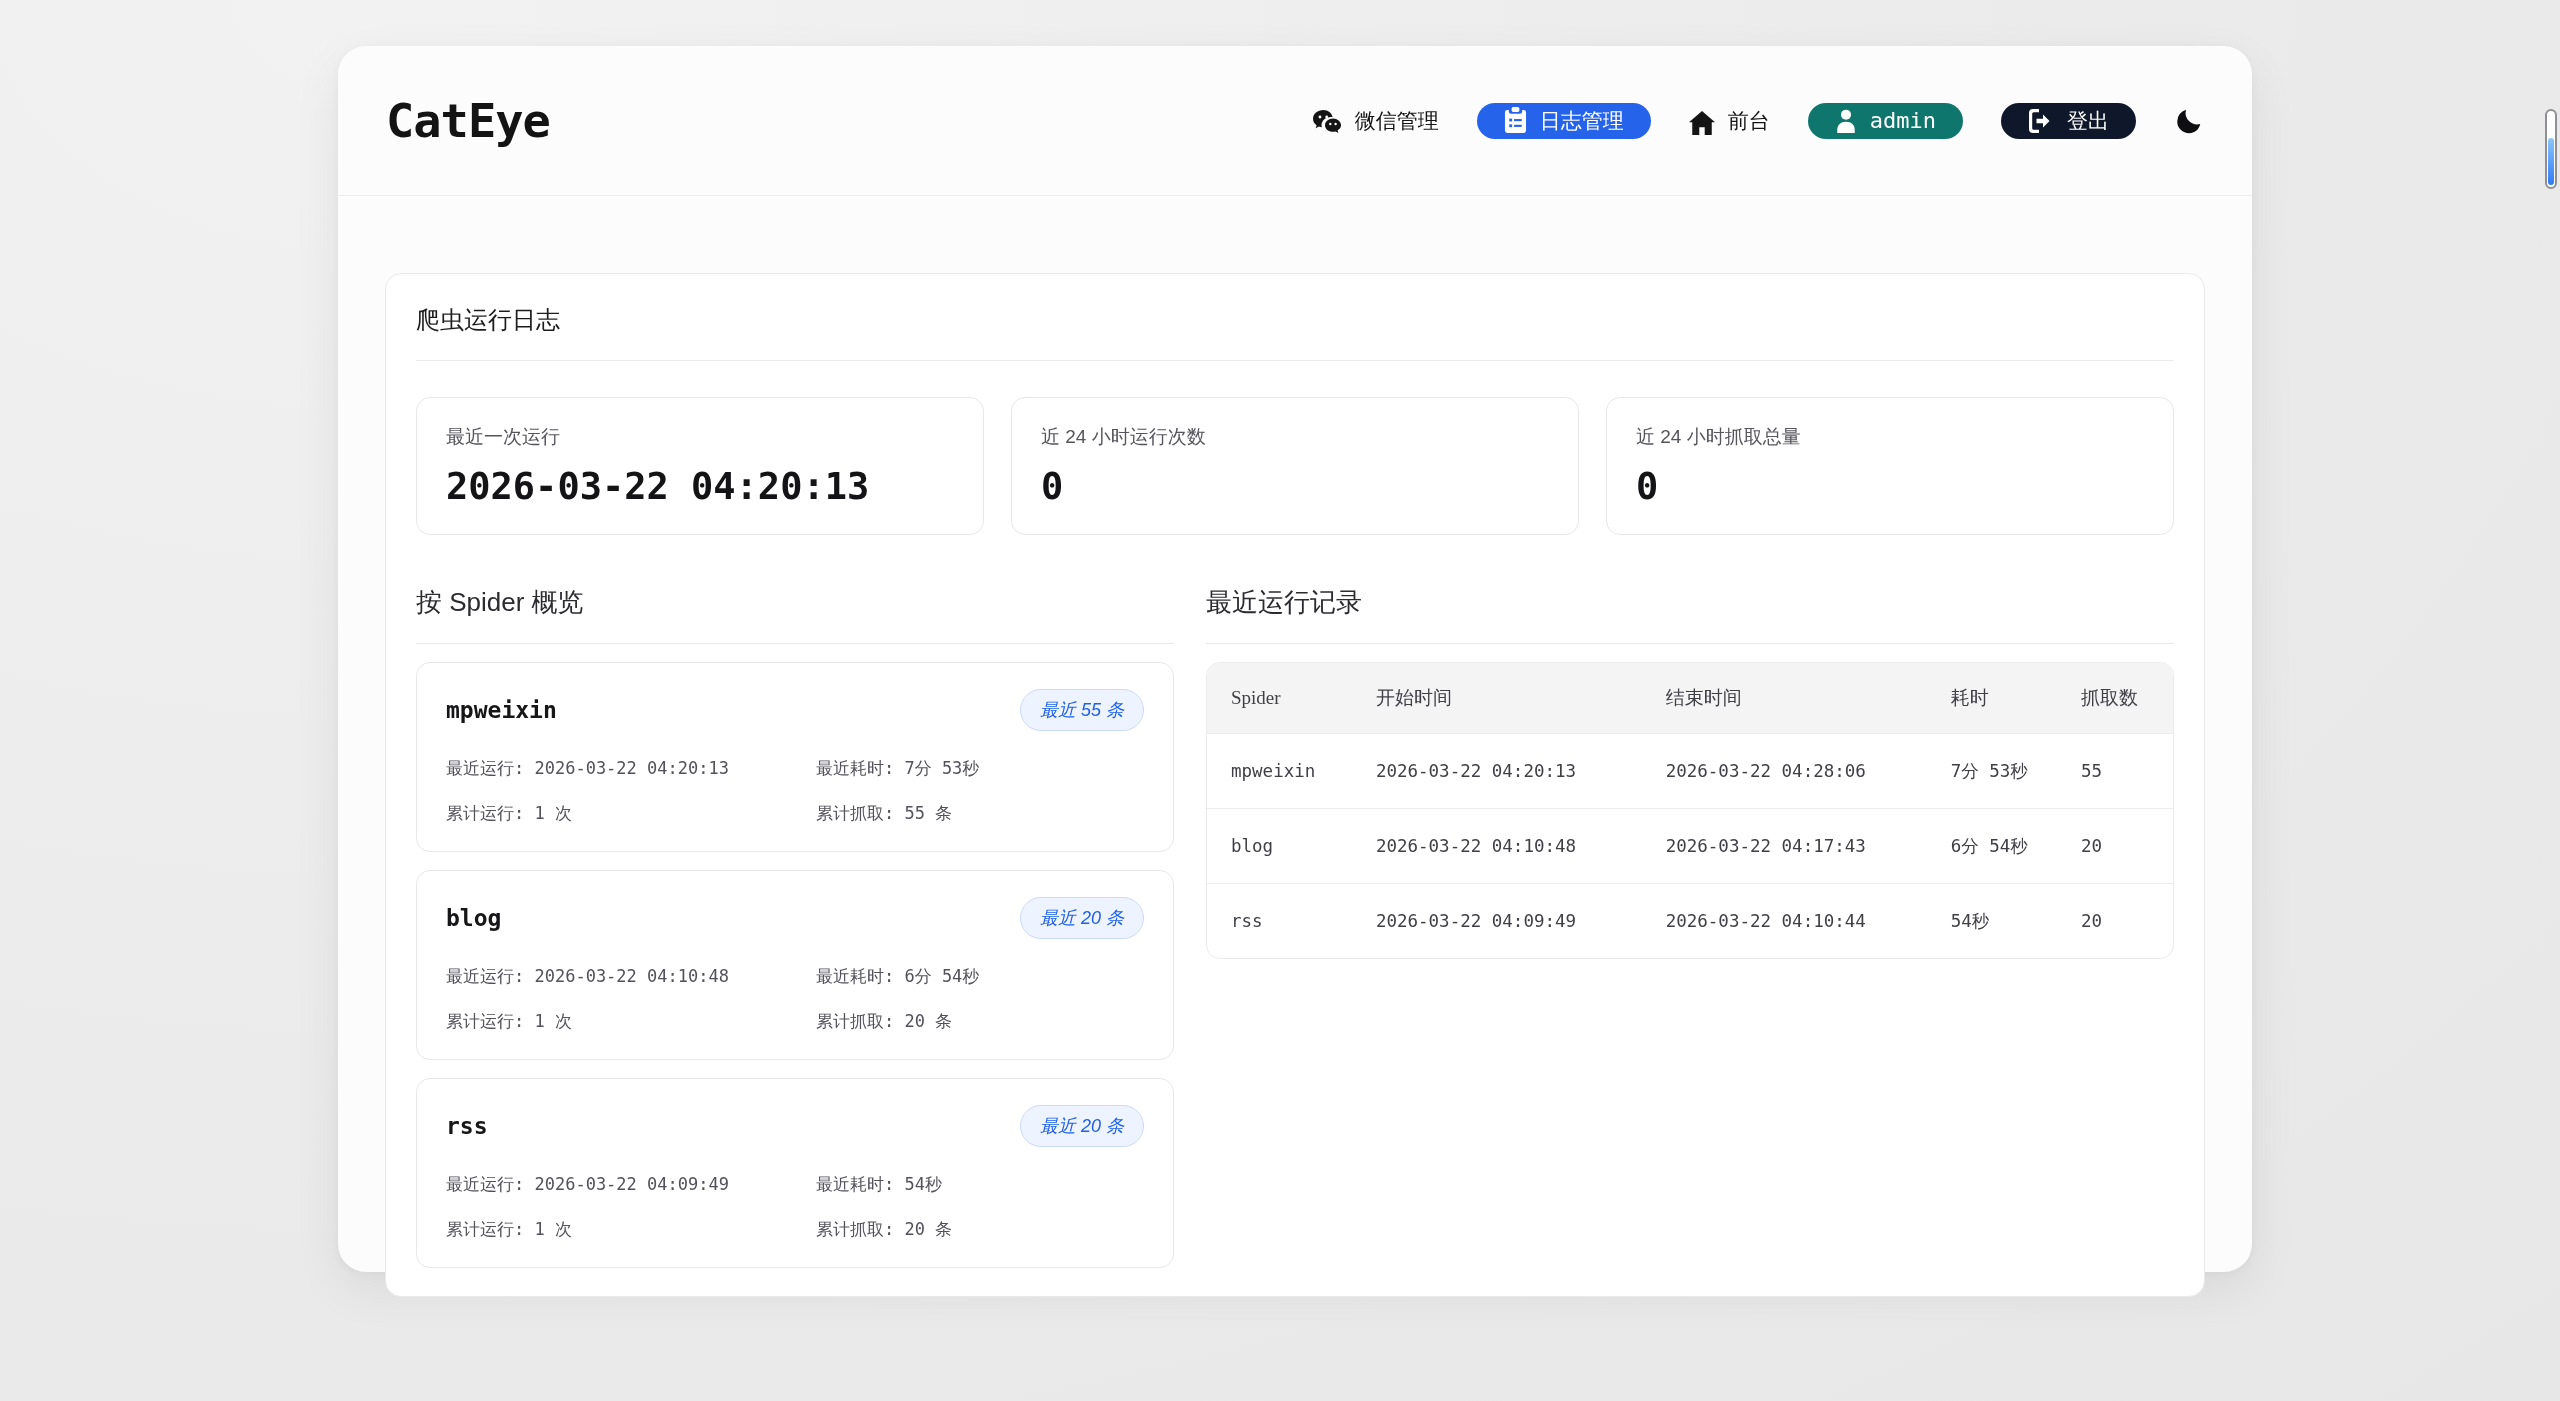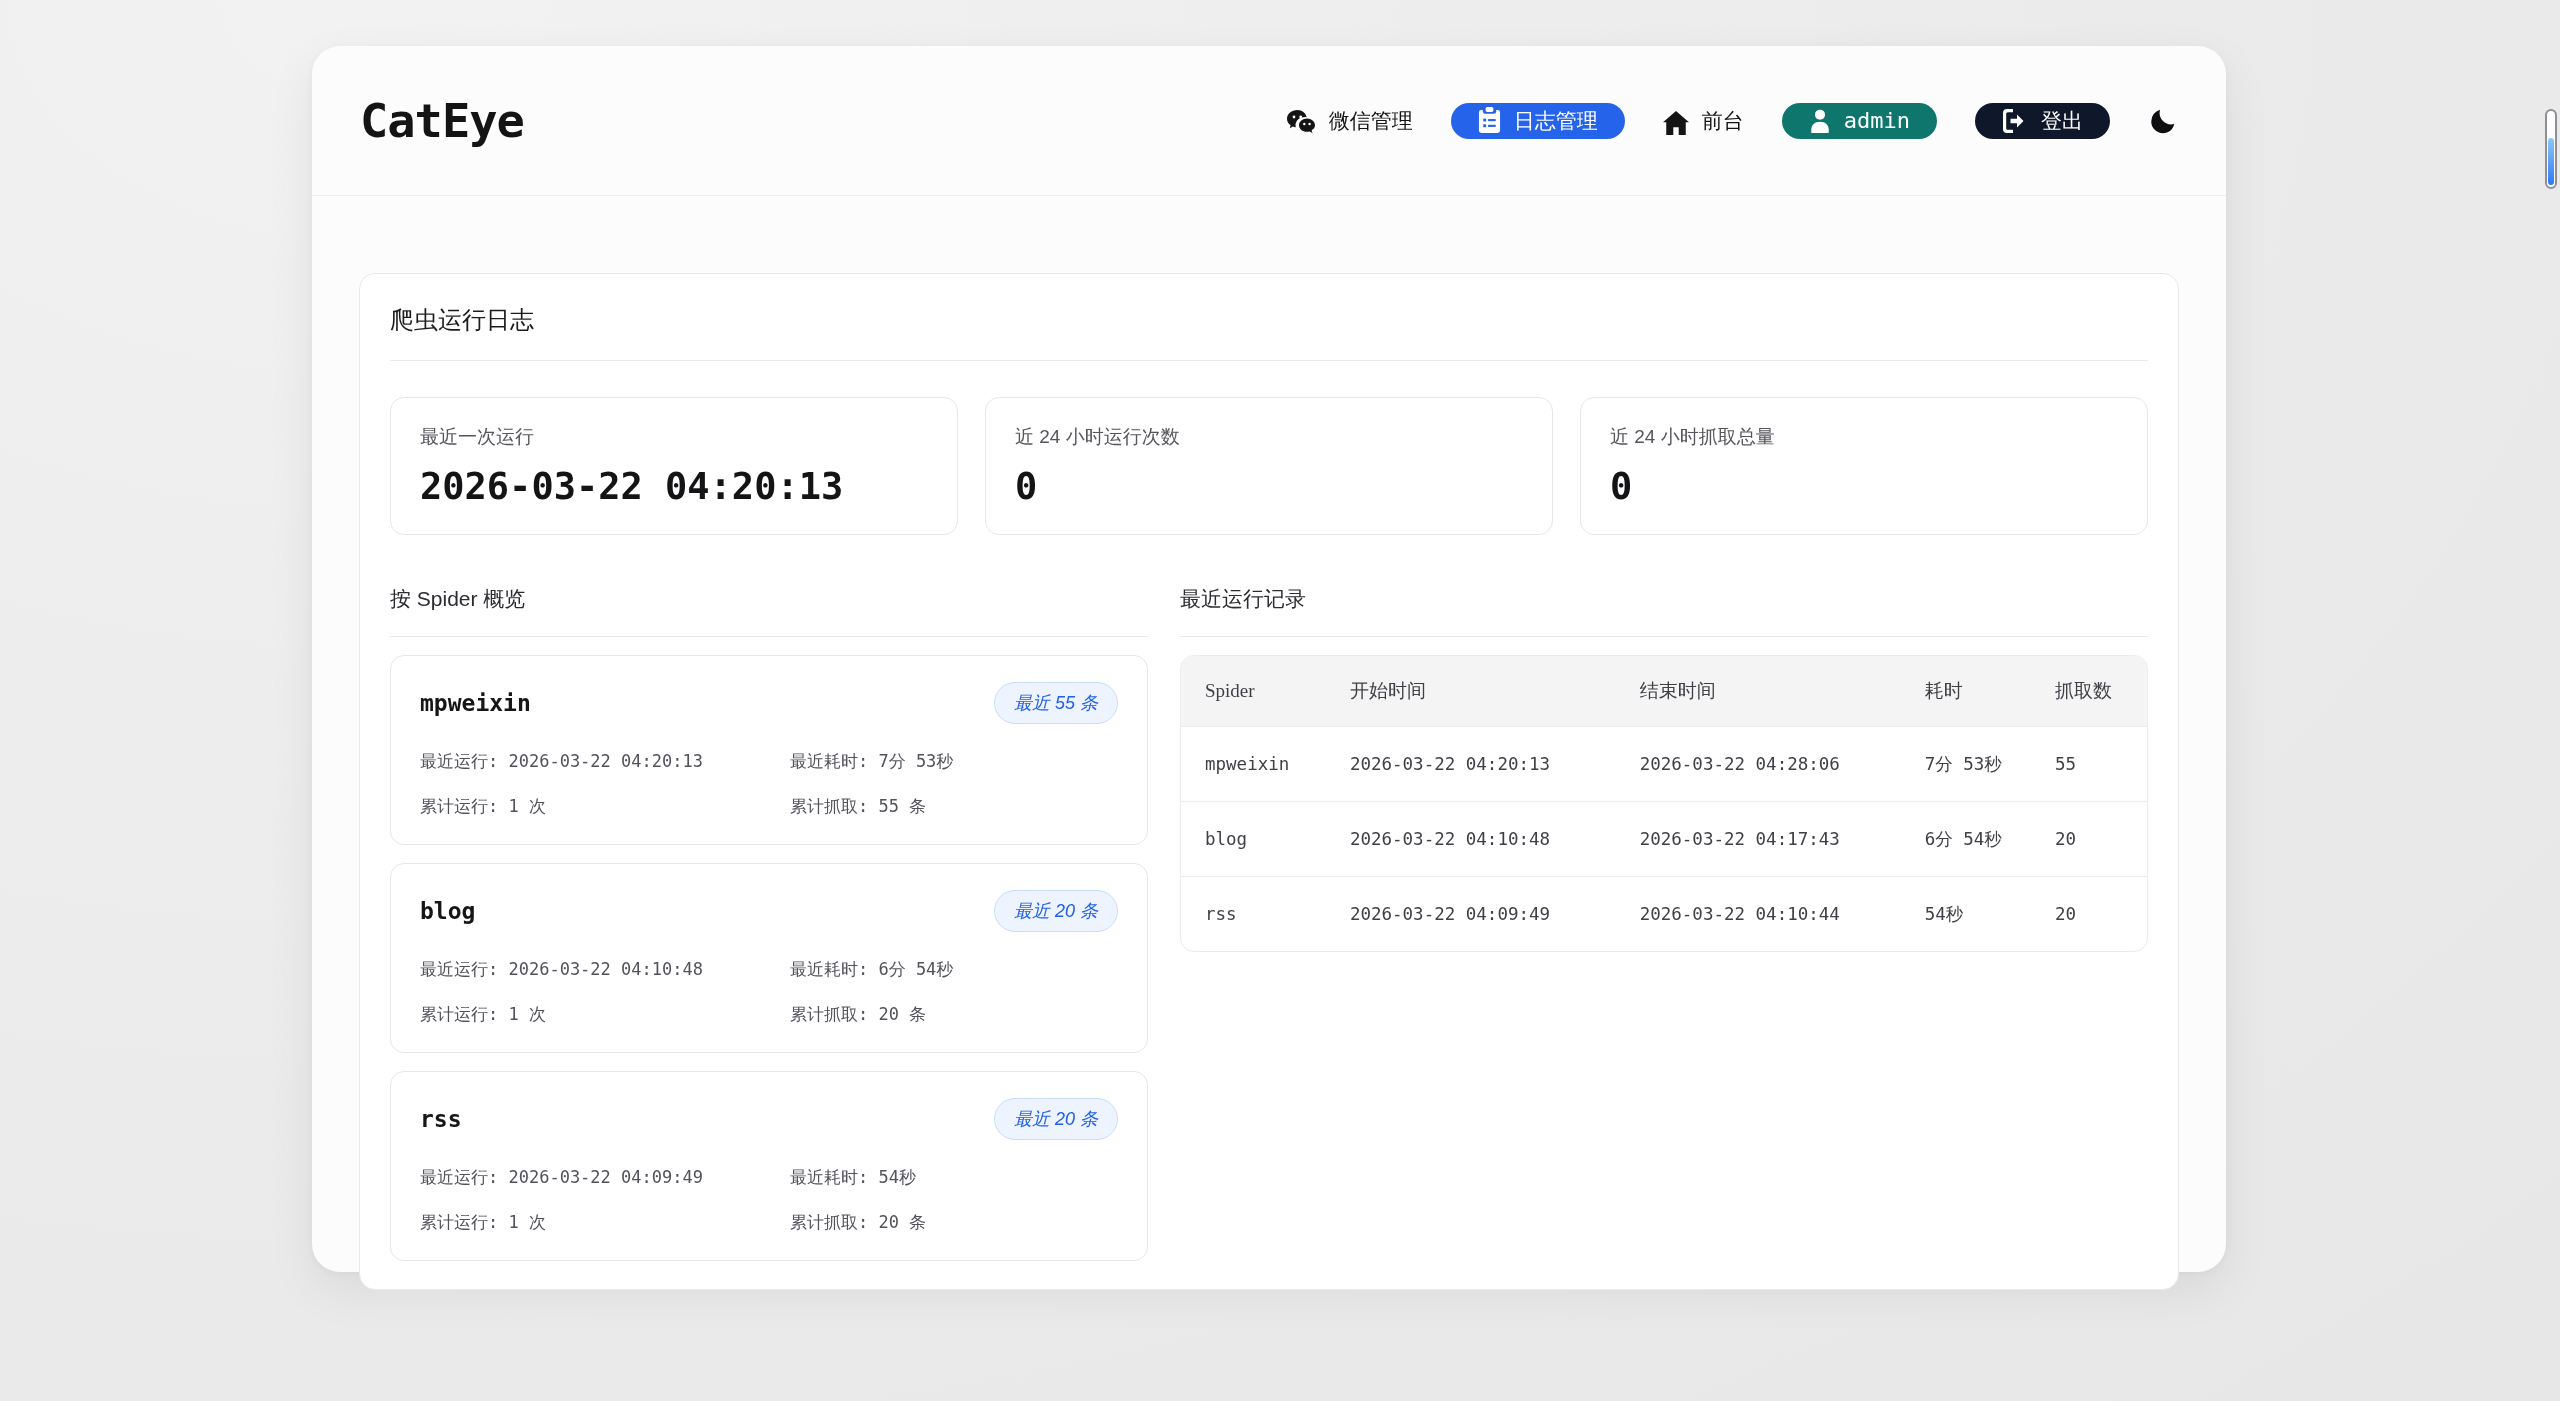--- a/index.html
+++ b/index.html
@@ -6,21 +6,21 @@
   body{
     width:2560px;height:1401px;overflow:hidden;position:relative;
     background:radial-gradient(ellipse at 15% 0%, #f2f2f2 0%, #ebebeb 55%, #e7e7e7 100%);
     font-family:"Liberation Sans","DejaVu Sans",sans-serif;
     color:#18181b;
   }
   .mono{font-family:"DejaVu Sans Mono","Liberation Mono",monospace;}
 
   
   .app{
-    position:absolute;left:312px;top:46px;width:1914px;height:1226px;
+    position:absolute;left:338px;top:46px;width:1914px;height:1226px;
     background:#fcfcfd;border-radius:28px;
     box-shadow:0 18px 50px rgba(0,0,0,.07), 0 2px 8px rgba(0,0,0,.04);
   }
 
   
   .header{
     height:150px;display:flex;align-items:center;justify-content:space-between;
     padding:0 48px;border-bottom:1px solid #ededee;box-sizing:border-box;
   }
   .logo{font-family:"DejaVu Sans Mono","Liberation Mono",monospace;font-weight:bold;
@@ -47,21 +47,21 @@
   .stats{display:grid;grid-template-columns:repeat(3,1fr);gap:27px;margin-top:36px;}
   .stat-card{border:1px solid #e7e7e9;border-radius:14px;padding:26px 29px;}
   .stat-label{font-size:19px;color:#55555c;}
   .stat-value{margin-top:15px;font-family:"DejaVu Sans Mono","Liberation Mono",monospace;
     font-weight:bold;font-size:37px;color:#141416;}
 
   
   .columns{display:flex;gap:32px;margin-top:50px;}
   .col-left{width:758px;flex:none;}
   .col-right{flex:1;min-width:0;}
-  .section-head{font-size:21px;color:#2b2b30;padding-bottom:23px;border-bottom:1px solid #e9e9eb;}
+  .section-head{font-size:26px;color:#2b2b30;padding-bottom:23px;border-bottom:1px solid #e9e9eb;}
 
   
   .spider-card{border:1px solid #e7e7e9;border-radius:14px;padding:26px 29px;margin-top:18px;}
   .spider-head{display:flex;align-items:center;justify-content:space-between;}
   .spider-name{font-family:"DejaVu Sans Mono","Liberation Mono",monospace;font-weight:bold;
     font-size:23px;color:#161618;}
   .badge{font-size:18px;color:#2160e8;background:#eef4ff;border:1px solid #c9dcfb;
     border-radius:999px;padding:8px 19px;white-space:nowrap;font-style:italic;}
   .spider-details{margin-top:26px;display:grid;grid-template-columns:53% 47%;row-gap:22px;
     font-size:17px;color:#52525b;font-family:"DejaVu Sans Mono","Liberation Mono",monospace;}

